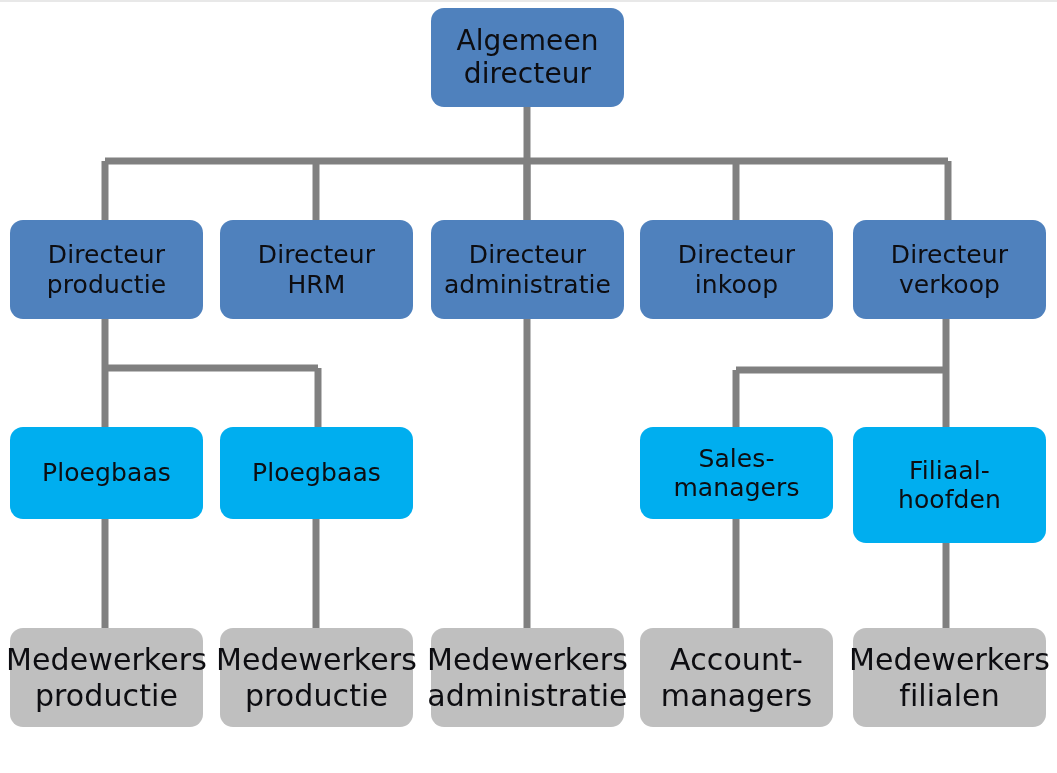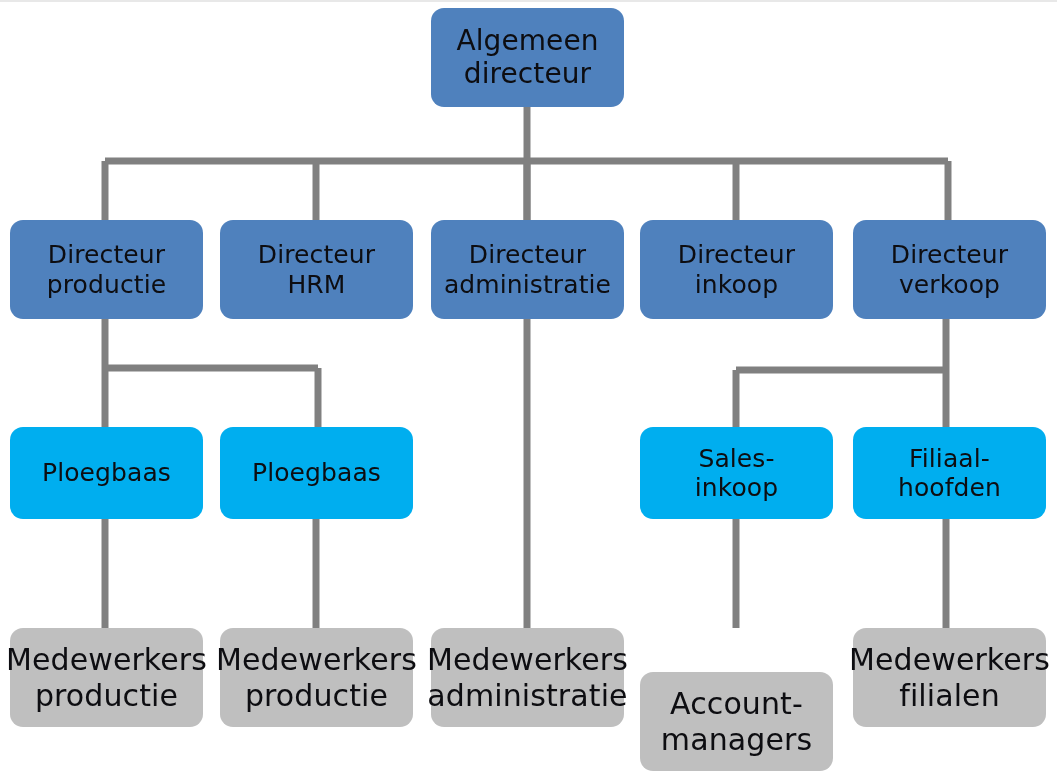--- a/index.html
+++ b/index.html
@@ -114,39 +114,39 @@
 verkoop</span>
       </div>
       <div class="node lvl-mid" style="left: 10px; top: 427px; width: 193px; height: 92px; background: rgb(0, 174, 239);">
         <span class="label">Ploegbaas</span>
       </div>
       <div class="node lvl-mid" style="left: 220px; top: 427px; width: 193px; height: 92px; background: rgb(0, 174, 239);">
         <span class="label">Ploegbaas</span>
       </div>
       <div class="node lvl-mid" style="left: 640px; top: 427px; width: 193px; height: 92px; background: rgb(0, 174, 239);">
         <span class="label">Sales-
-inkoop</span>
+managers</span>
       </div>
-      <div class="node lvl-mid" style="left: 853px; top: 427px; width: 193px; height: 92px; background: rgb(0, 174, 239); text-align: center;">
+      <div class="node lvl-mid" style="left: 853px; top: 427px; width: 193px; height: 116px; background: rgb(0, 174, 239); text-align: center;">
         <span class="label">Filiaal-
 hoofden</span>
       </div>
       <div class="node lvl-staff" style="left: 10px; top: 628px; width: 193px; height: 99px; background: rgb(191, 191, 191);">
         <span class="label">Medewerkers
 productie</span>
       </div>
       <div class="node lvl-staff" style="left: 220px; top: 628px; width: 193px; height: 99px; background: rgb(191, 191, 191);">
         <span class="label">Medewerkers
 productie</span>
       </div>
       <div class="node lvl-staff" style="left: 431px; top: 628px; width: 193px; height: 99px; background: rgb(191, 191, 191);">
         <span class="label">Medewerkers
 administratie</span>
       </div>
-      <div class="node lvl-staff" style="left: 640px; top: 628px; width: 193px; height: 99px; background: rgb(191, 191, 191); margin-top: 44px;">
+      <div class="node lvl-staff" style="left: 640px; top: 628px; width: 193px; height: 99px; background: rgb(191, 191, 191);">
         <span class="label">Account-
 managers</span>
       </div>
       <div class="node lvl-staff" style="left: 853px; top: 628px; width: 193px; height: 99px; background: rgb(191, 191, 191);">
         <span class="label">Medewerkers
 filialen</span>
       </div>
     </div>
 
 </div>

